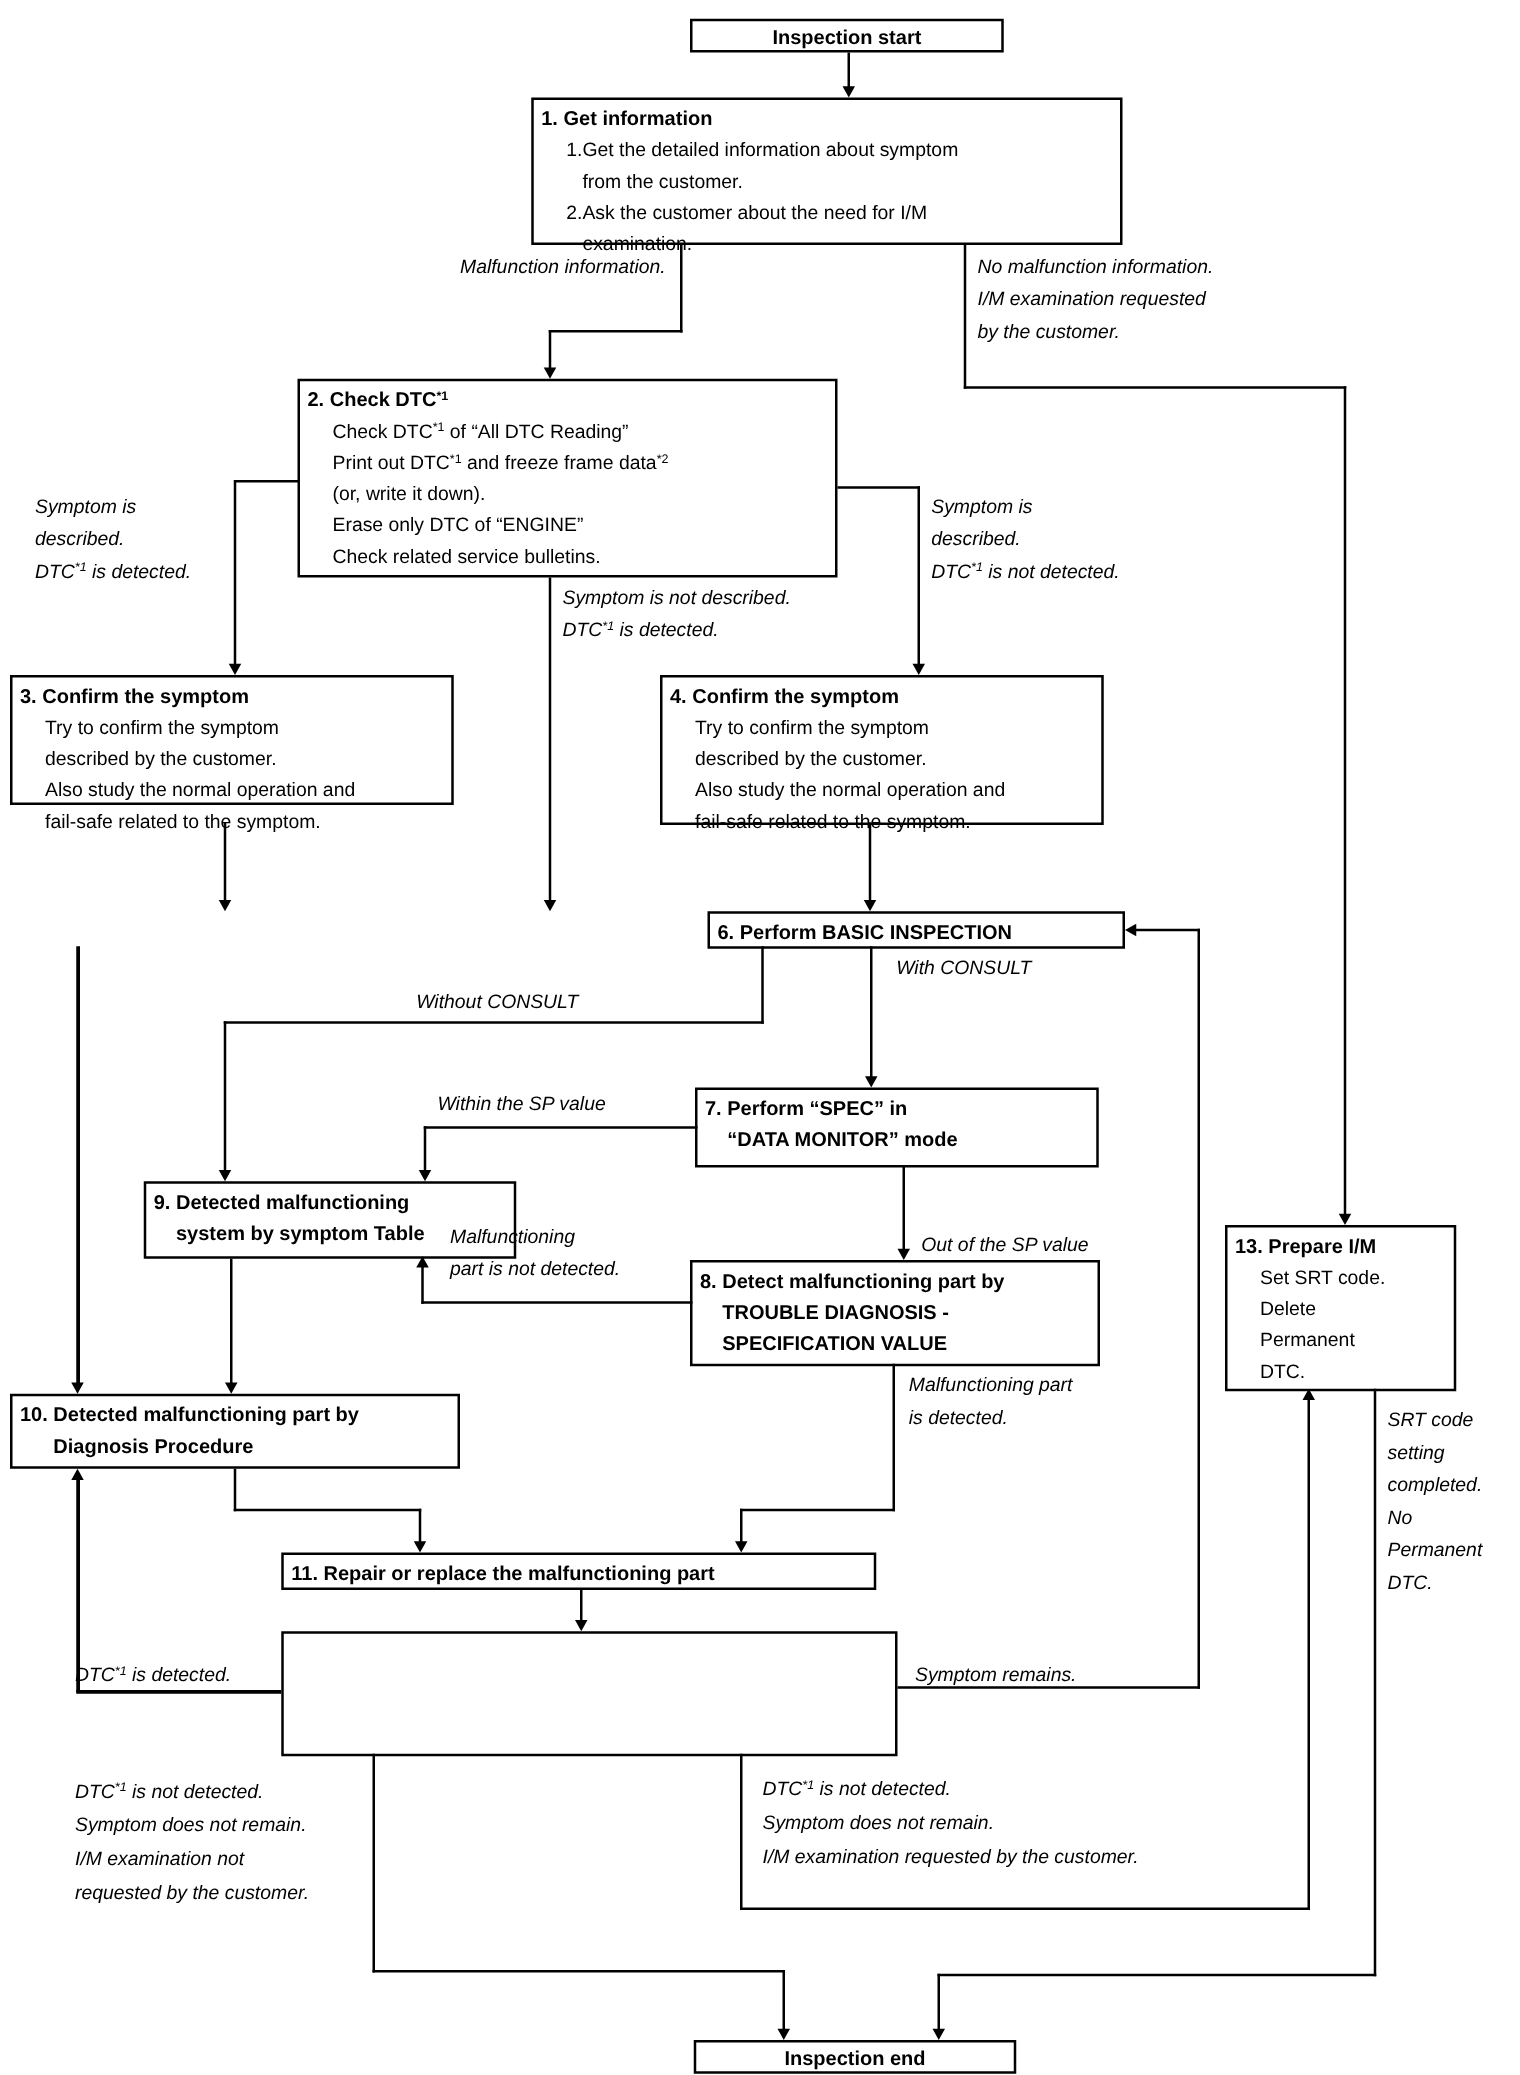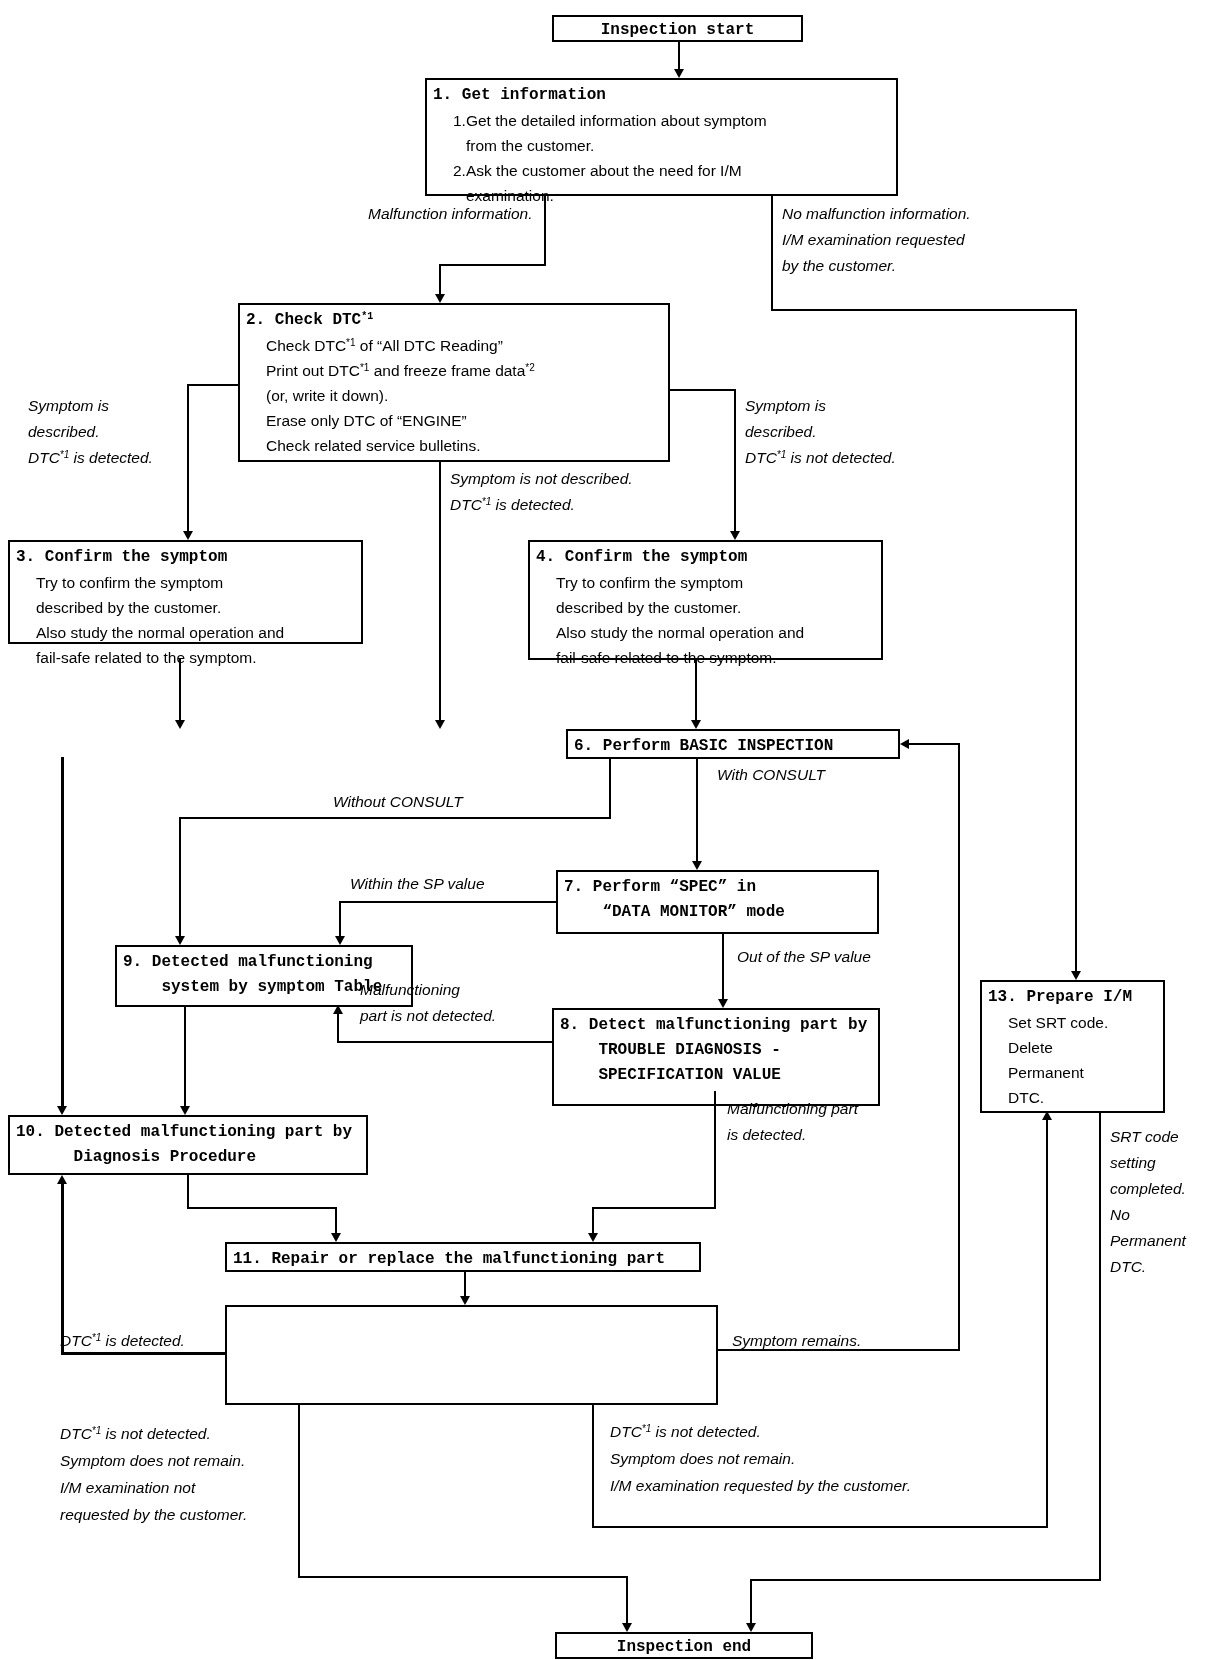--- a/index.html
+++ b/index.html
@@ -1,19 +1,19 @@
 <!DOCTYPE html>
 <html><head>
 <meta charset="utf-8">
 <style>
   html,body{margin:0;padding:0;background:#fff;}
   #canvas{position:relative;width:1216px;height:1660px;background:#fff;
           font-family:"Liberation Sans",sans-serif;color:#000;overflow:hidden;}
   .node{position:absolute;background:#fff;border:2px solid #000;box-sizing:border-box;}
-  .node .t{font-weight:bold;font-size:16px;line-height:25px;padding:3px 4px 0 6px;white-space:pre-wrap;font-family:Liberation Mono, monospace;}
+  .node .t{font-weight:bold;font-size:16px;line-height:25px;padding:3px 4px 0 6px;white-space:pre-wrap;}
   .node .b{font-size:15.5px;line-height:25px;padding:0 4px 2px 26px;white-space:pre-wrap;}
   .term{text-align:center;}
   .term .t{padding:1px 0 0 0;}
   .lbl{position:absolute;font-size:15.5px;line-height:26px;white-space:pre-wrap;font-style:italic;}
   .ln{position:absolute;background:#000;}
   .ar{position:absolute;width:0;height:0;}
   .ar-d{border-left:5px solid transparent;border-right:5px solid transparent;border-top:9px solid #000;}
   .ar-u{border-left:5px solid transparent;border-right:5px solid transparent;border-bottom:9px solid #000;}
   .ar-l{border-top:5px solid transparent;border-bottom:5px solid transparent;border-right:9px solid #000;}
   sup{font-size:10px;line-height:0;vertical-align:5px;}
@@ -68,21 +68,21 @@
   <div class="node" style="left:556px;top:870px;width:323px;height:64px">
       <div class="t">7. Perform “SPEC” in
     “DATA MONITOR” mode</div>
     </div>
 
   <div class="node" style="left:115px;top:945px;width:298px;height:62px">
       <div class="t">9. Detected malfunctioning
     system by symptom Table</div>
     </div>
 
-  <div class="node" style="left:552px;top:1008px;width:328px;height:98px">
+  <div class="node" style="left:552px;top:1008px;width:328px;height:85px">
       <div class="t">8. Detect malfunctioning part by
     TROUBLE DIAGNOSIS -
     SPECIFICATION VALUE</div>
     </div>
 
   <div class="node" style="left:980px;top:980px;width:185px;height:133px">
     <div class="t">13. Prepare I/M</div>
     <div class="b">Set SRT code.
 Delete
 Permanent
@@ -113,21 +113,21 @@
 described.
 DTC<sup>*1</sup> is detected.</div>
   <div class="lbl" style="left:450px;top:466px">Symptom is not described.
 DTC<sup>*1</sup> is detected.</div>
   <div class="lbl" style="left:745px;top:393px">Symptom is
 described.
 DTC<sup>*1</sup> is not detected.</div>
   <div class="lbl" style="left:333px;top:789px">Without CONSULT</div>
   <div class="lbl" style="left:717px;top:762px">With CONSULT</div>
   <div class="lbl" style="left:350px;top:871px">Within the SP value</div>
-  <div class="lbl" style="left:737px;top:944px">Out of the SP value</div>
+  <div class="lbl" style="left:737px;top:984px">Out of the SP value</div>
   <div class="lbl" style="left:360px;top:977px">Malfunctioning
 part is not detected.</div>
   <div class="lbl" style="left:727px;top:1096px">Malfunctioning part
 is detected.</div>
   <div class="lbl" style="left:1110px;top:1124px">SRT code
 setting
 completed.
 No
 Permanent
 DTC.</div>

